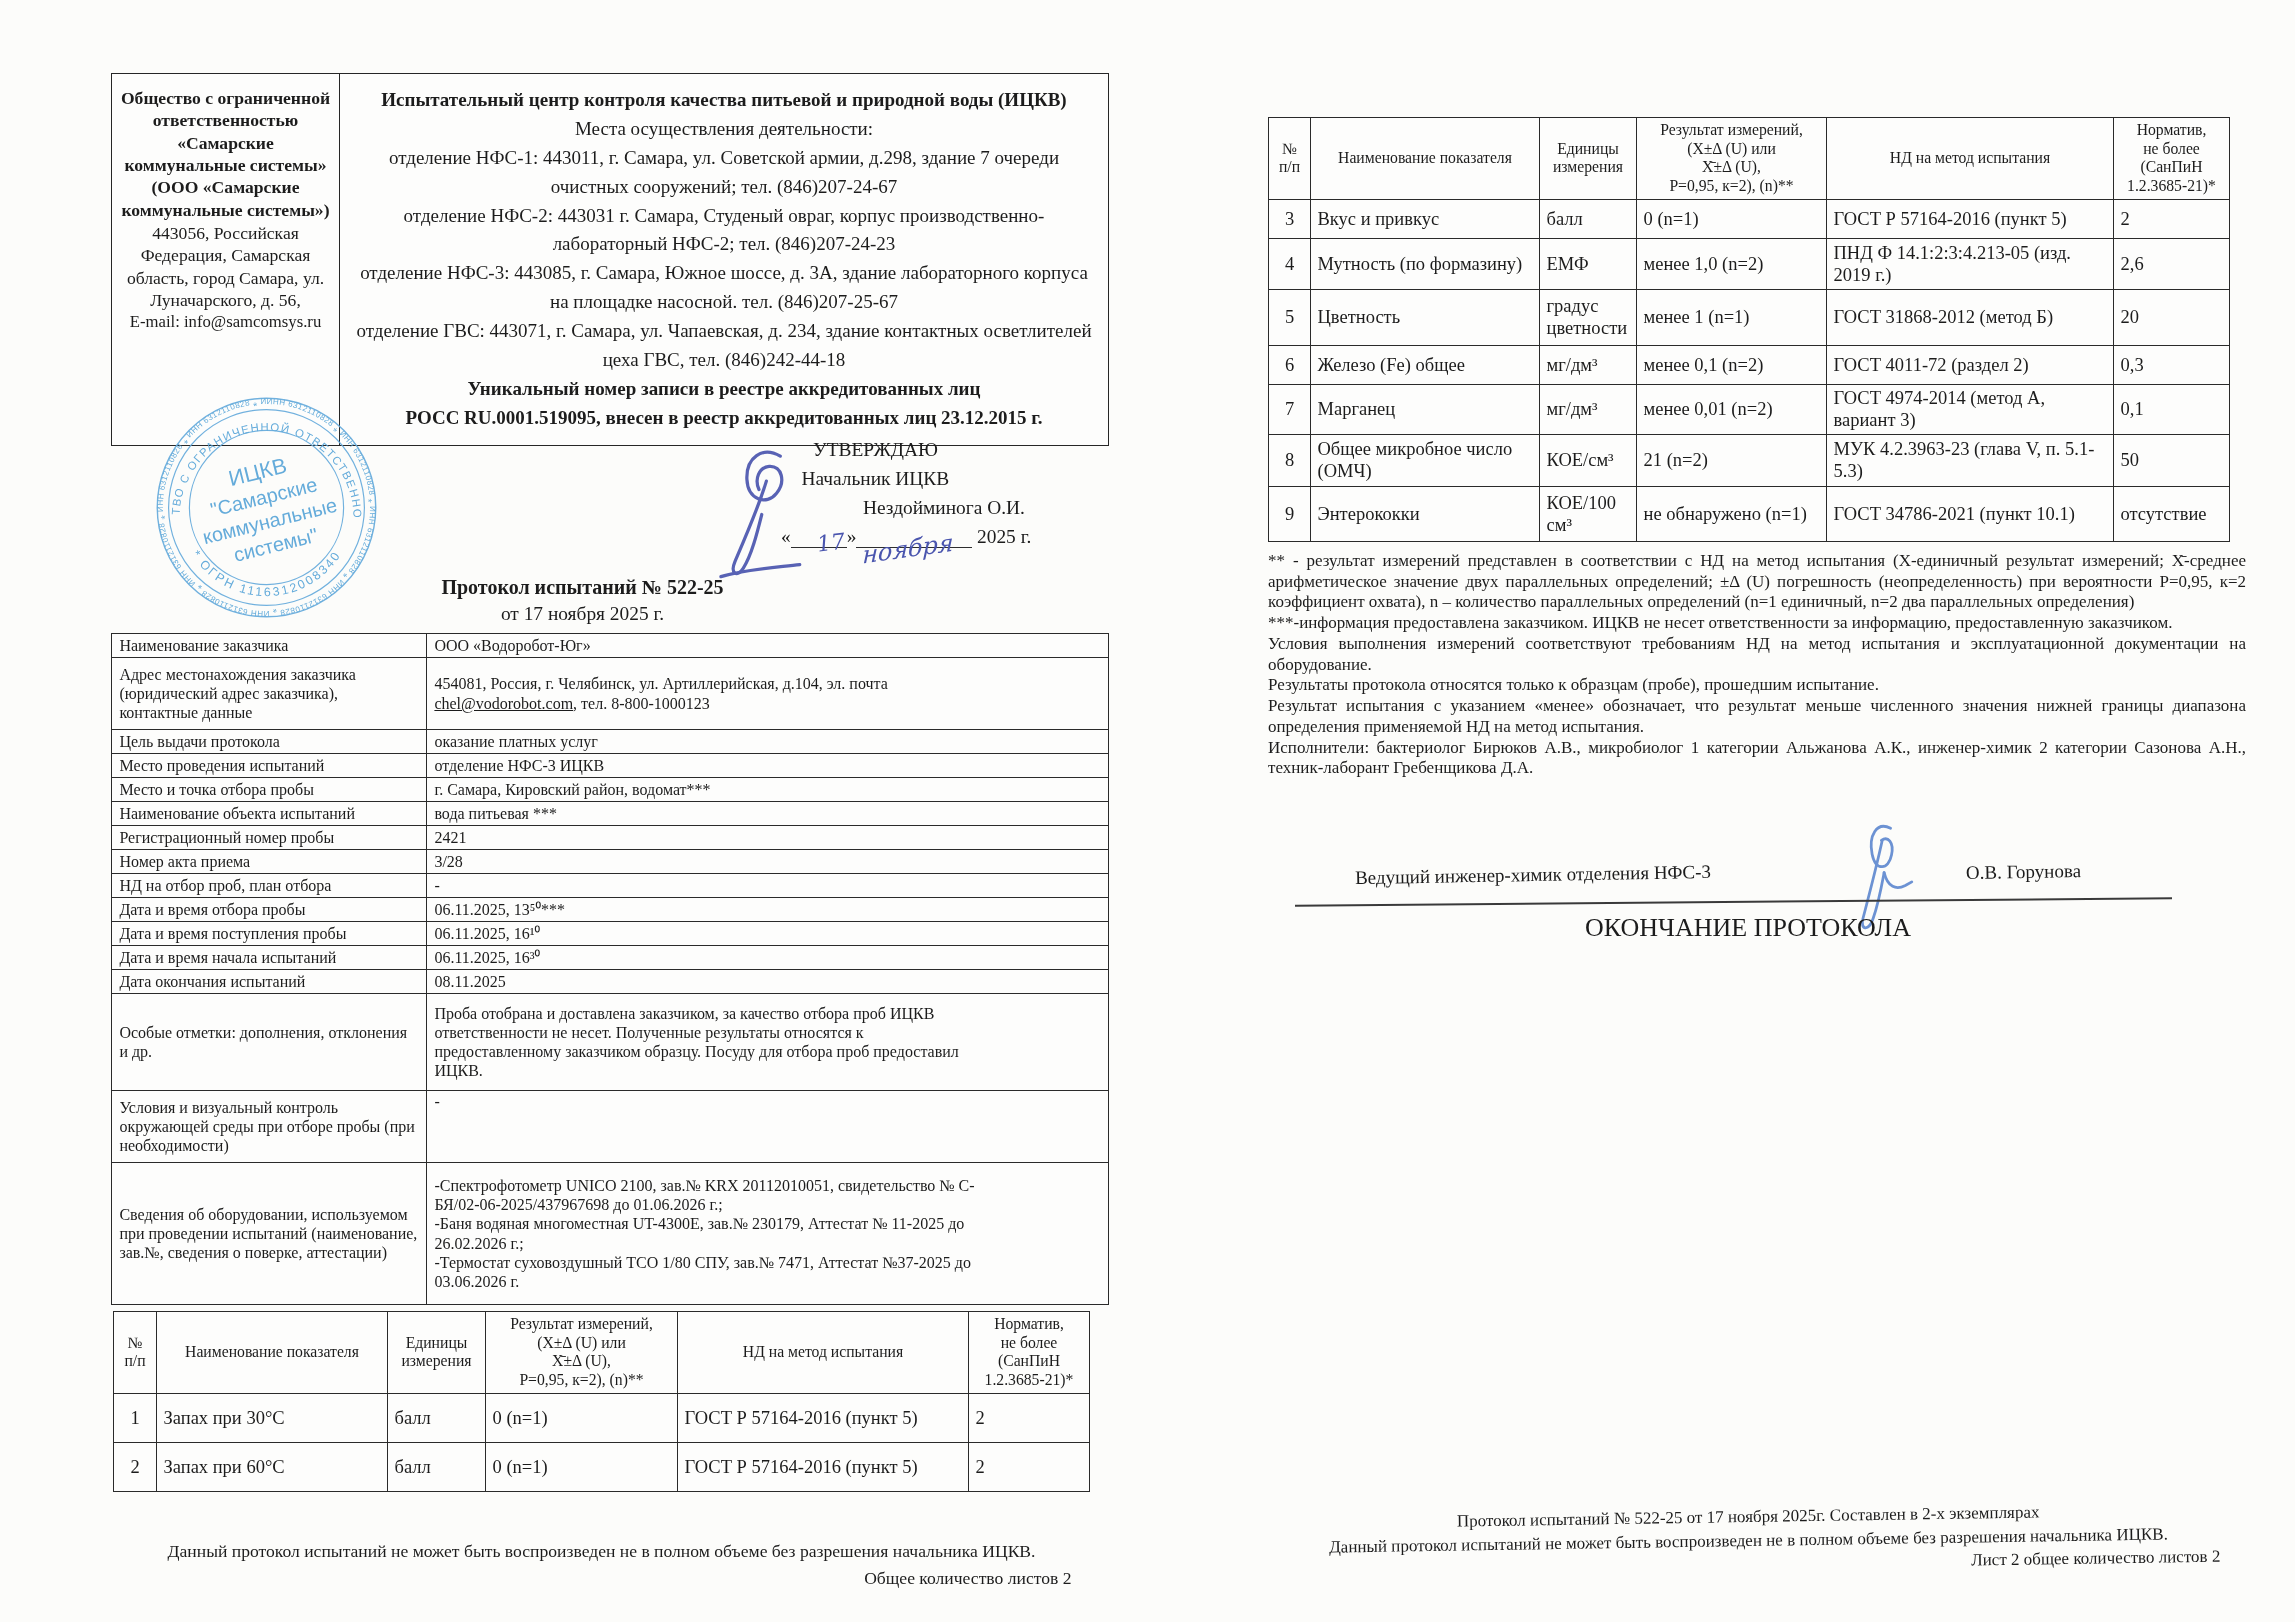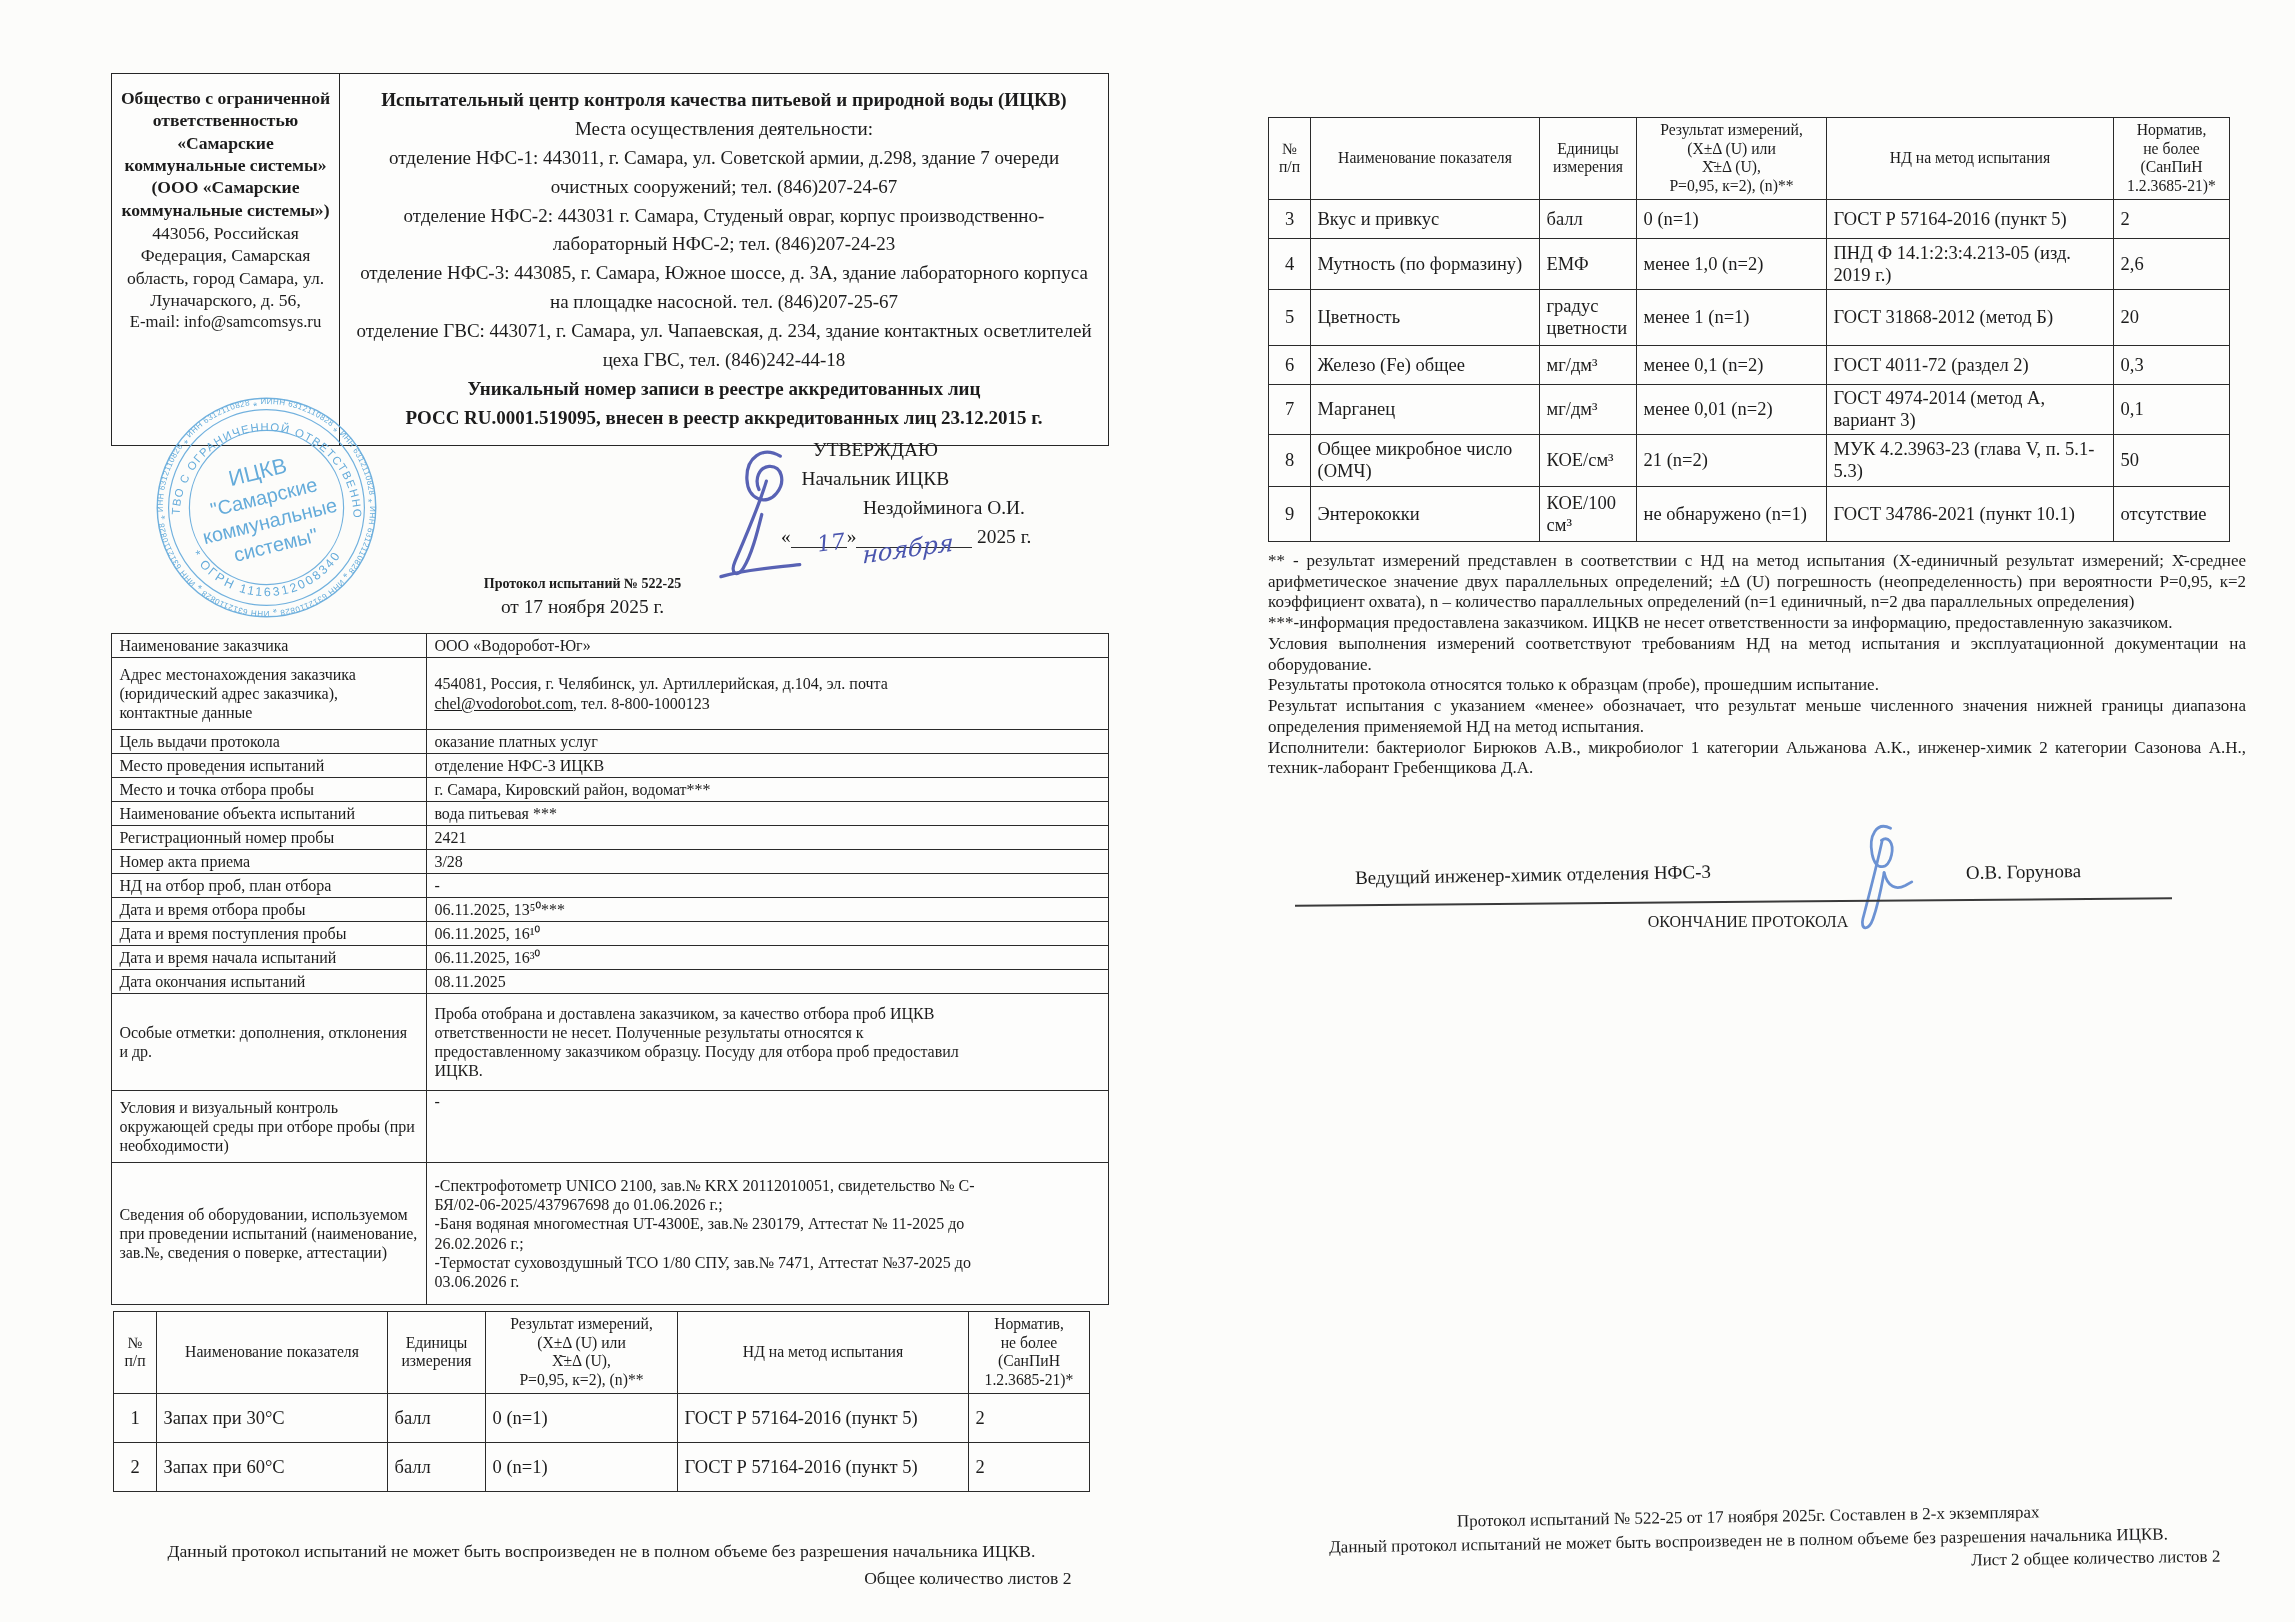--- a/index.html
+++ b/index.html
@@ -32,21 +32,21 @@
   .g1{width:56px;} .g2{width:116px;margin-right:4.6px;}
   .hand{position:absolute;color:#4a55ae;font-style:italic;font-size:22px;
         font-family:"DejaVu Serif",serif;}
   .hand-day{left:36px;top:91px;transform:rotate(-7deg);}
   .hand-month{left:81px;top:96px;transform:rotate(-8deg) skewX(-10deg);font-size:24px;}
   .sig1{position:absolute;left:707px;top:445px;width:109px;height:146px;}
   .sig2{position:absolute;left:1836px;top:820px;width:81px;height:120px;}
 
   
   .prot-title{position:absolute;left:83px;top:576px;width:999px;text-align:center;}
-  .prot-title .t1{font-size:14px;font-weight:bold;}
+  .prot-title .t1{font-size:20px;font-weight:bold;}
   .prot-title .t2{font-size:19.4px;margin-top:3.7px;}
 
   
   table{border-collapse:collapse;table-layout:fixed;background:#fdfdfc;}
   .details{position:absolute;left:111px;top:633px;width:998px;border:1.9px solid #262626;}
   .details td{border:1.4px solid #2a2a2a;font-size:16px;line-height:1.2;
               padding:0.9px 7.4px;vertical-align:middle;word-wrap:break-word;}
   .prelines{white-space:pre-line;}
   .u{text-decoration:underline;}
   .blk{display:block;}
@@ -63,21 +63,21 @@
 
   
   .footnotes{position:absolute;left:1268px;top:551px;width:978px;font-size:17px;line-height:1.22;}
   .footnotes p{margin:0;text-align:justify;}
 
   
   .signoff-role{position:absolute;left:1355px;top:864px;font-size:19px;transform:rotate(-1deg);}
   .signoff-name{position:absolute;left:1966px;top:861px;font-size:19px;transform:rotate(-1deg);}
   .rule{position:absolute;left:1295px;top:901px;width:877px;height:2.3px;background:#3a3a3a;
         transform:rotate(-0.5deg);}
-  .end-label{position:absolute;left:1268px;top:913px;width:960px;text-align:center;font-size:16px;}
+  .end-label{position:absolute;left:1268px;top:913px;width:960px;text-align:center;font-size:26px;}
 
   
   .footer1{position:absolute;left:113px;top:1541px;width:977px;font-size:17.6px;}
   .footer1 .f1{text-align:center;}
   .footer1 .f2{text-align:right;padding-right:18.5px;margin-top:5.6px;}
   .footer2{position:absolute;left:1249px;top:1507px;width:999px;font-size:17px;
            transform:rotate(-0.9deg);}
   .footer2 .f1{text-align:center;}
   .footer2 .f2{text-align:center;margin-top:3.7px;}
   .footer2 .f3{text-align:right;padding-right:28px;margin-top:3.7px;}

